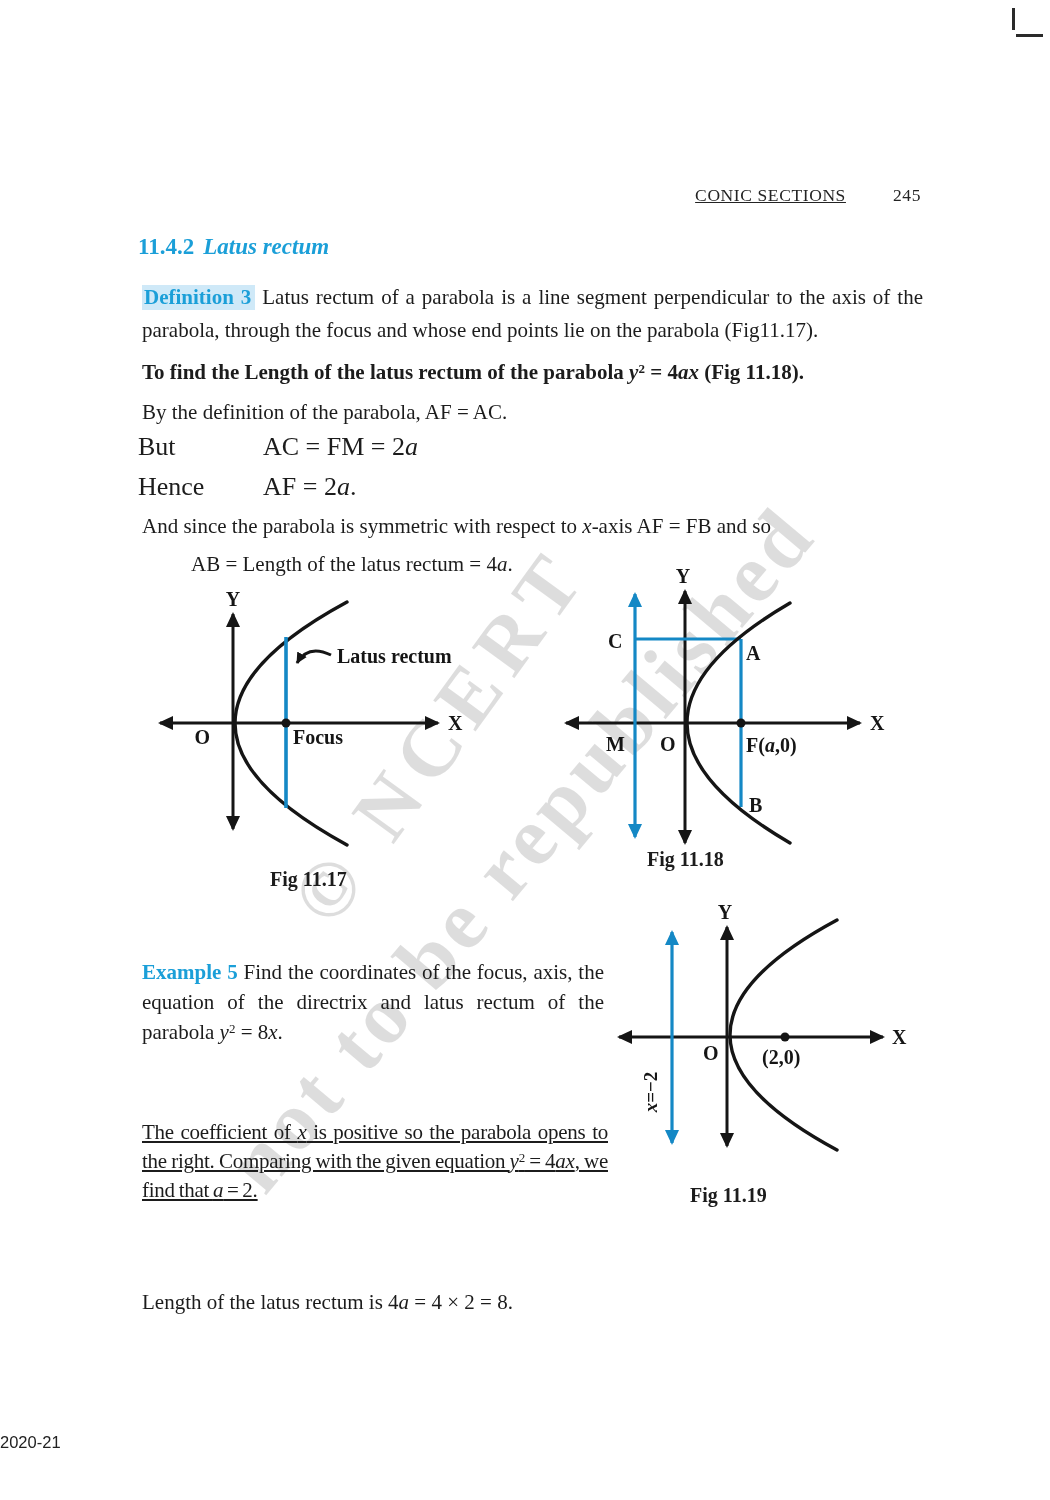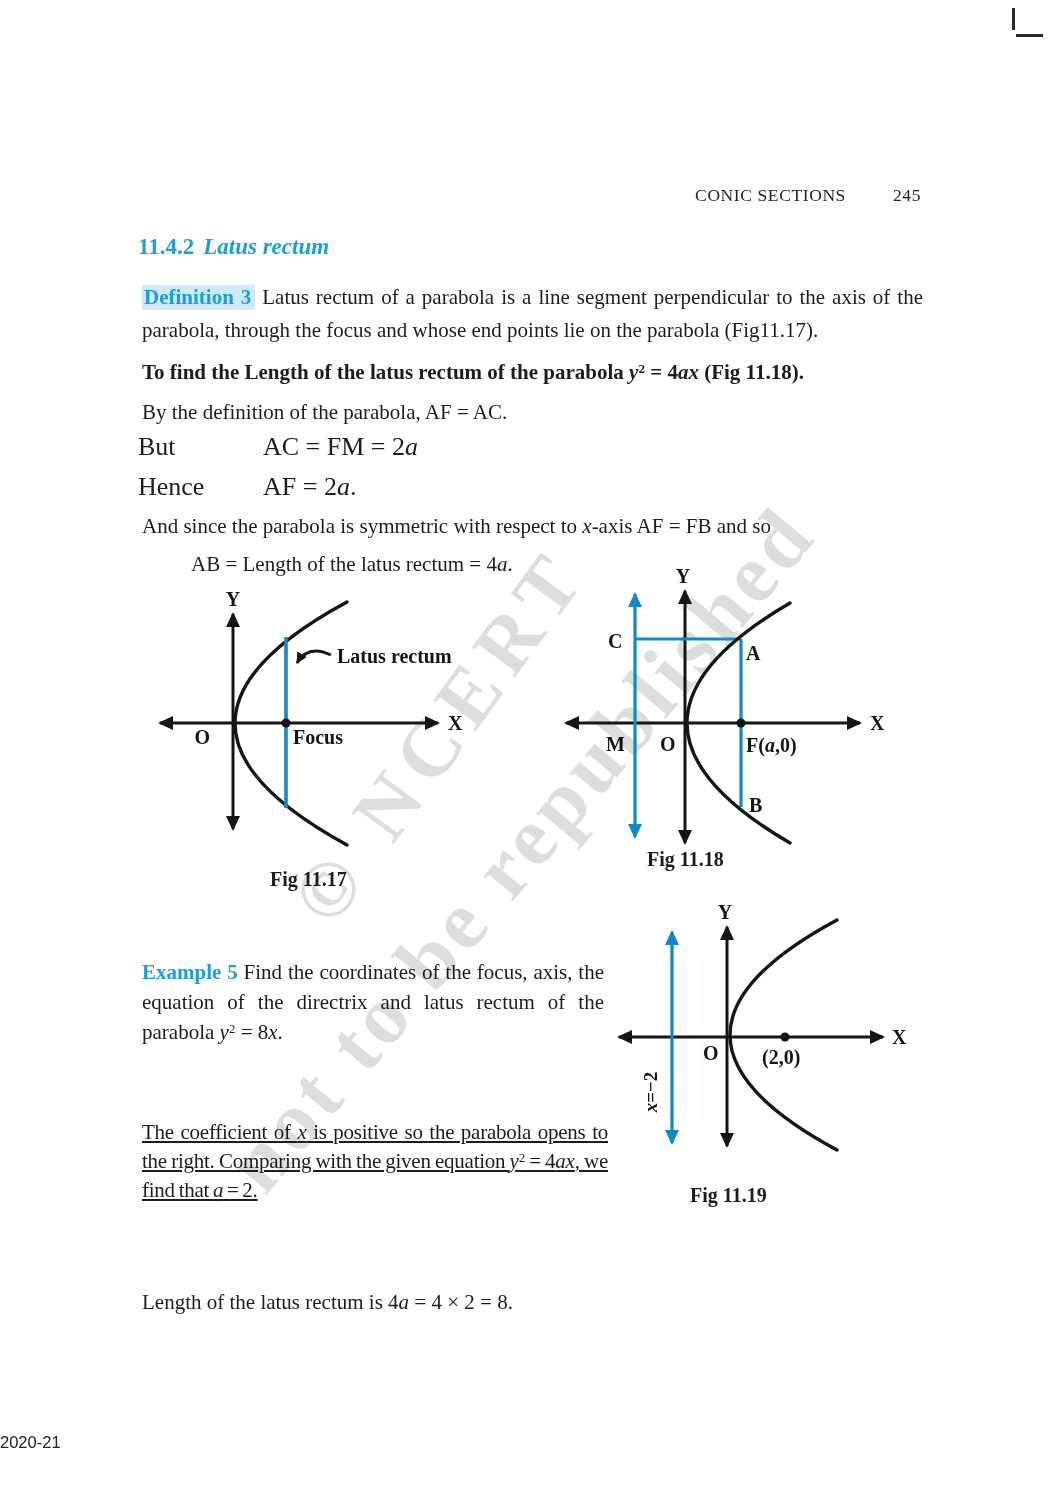--- a/index.html
+++ b/index.html
@@ -9,21 +9,21 @@
   .watermark{position:absolute;color:rgba(0,0,0,0.135);font-family:"Liberation Serif",serif;
              font-weight:bold;white-space:nowrap;text-align:center;z-index:0;pointer-events:none;}
   .wm1{left:140px;top:690px;width:600px;font-size:80px;letter-spacing:12px;transform:rotate(-54deg);}
   .wm2{left:-120px;top:800px;width:1280px;font-size:84px;letter-spacing:5px;transform:rotate(-50deg);}
   .content{position:absolute;left:0;top:0;width:1050px;height:1500px;z-index:1;}
   
   .cropv{position:absolute;left:1012px;top:8px;width:3px;height:22px;background:#2a2a2a;}
   .croph{position:absolute;left:1016px;top:34px;width:27px;height:3px;background:#2a2a2a;}
   
   .header{position:absolute;top:185px;right:129px;font-size:17.5px;letter-spacing:0.6px;color:#232323;}
-  .header .title{margin-right:42px;}
+  .header .title{margin-right:42px;text-decoration:underline;}
   
   .section-h{position:absolute;left:138px;top:234px;font-size:23px;font-weight:bold;color:#1b9fd8;}
   .section-h .num{margin-right:9px;}
   .section-h i{font-style:italic;}
   
   .para{position:absolute;font-size:21px;line-height:33px;text-align:justify;margin:4px;}
   .w-full{left:138px;width:781px;}
   .bold{font-weight:bold;}
   .col{left:138px;width:462px;line-height:30px;}
   .deflabel{color:#1b9fd8;font-weight:bold;background:#cfe9f8;padding:0 4px 1px 2px;}

